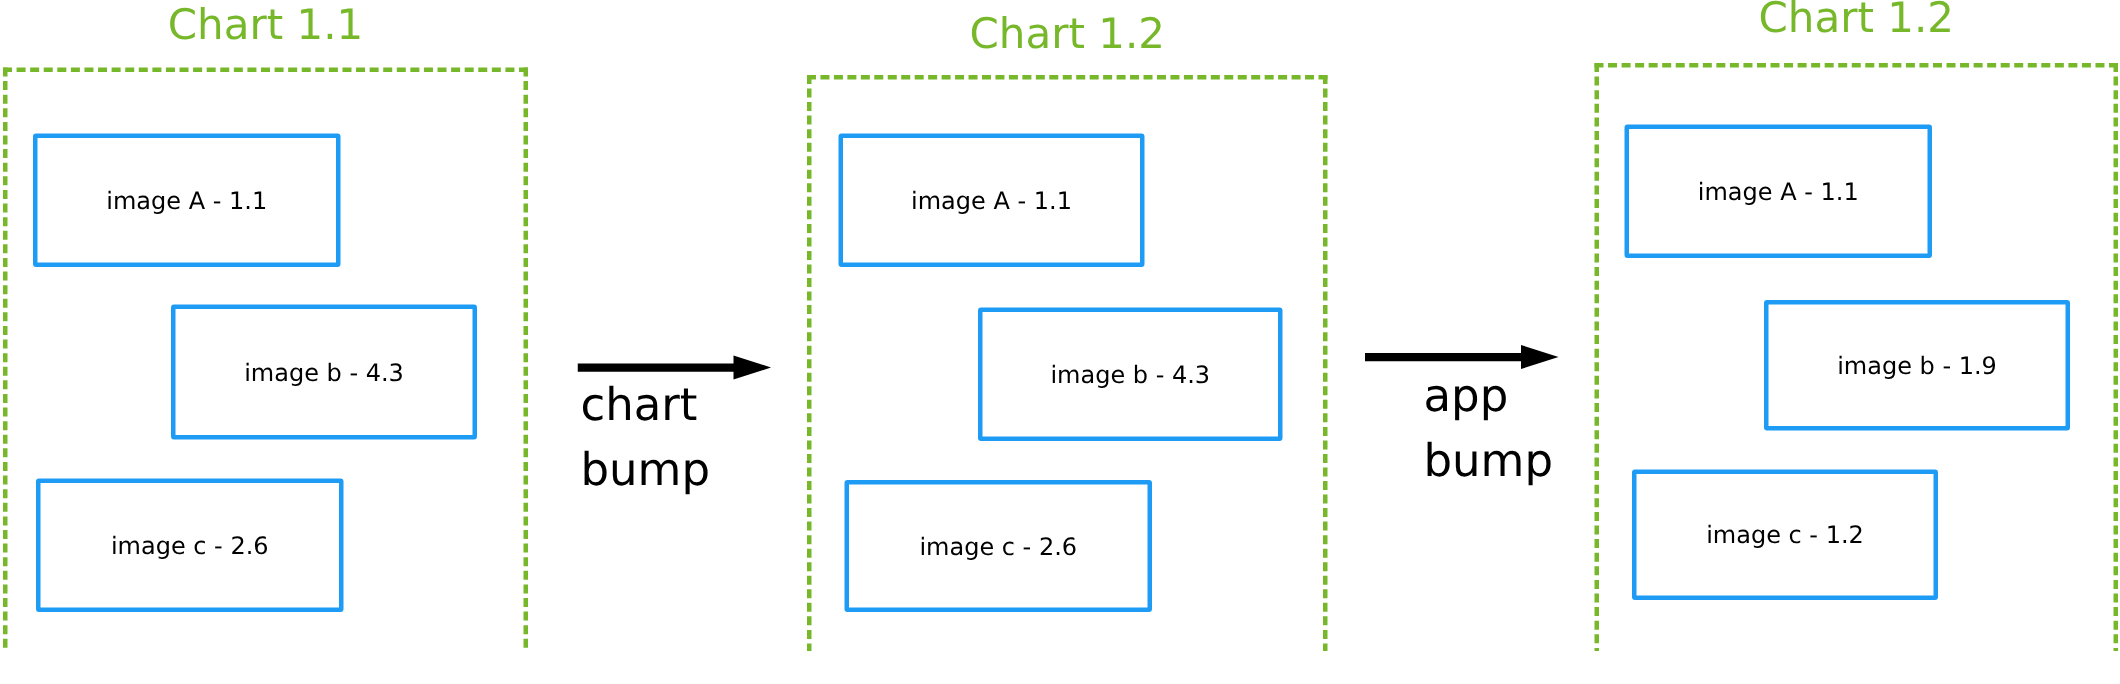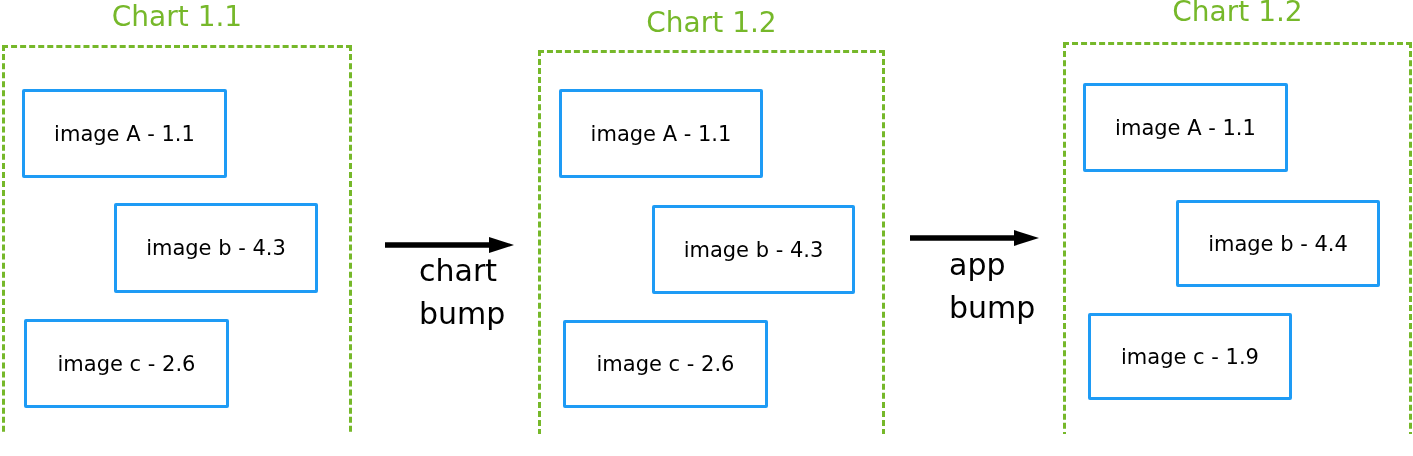--- a/index.html
+++ b/index.html
@@ -32,21 +32,21 @@
   }
   .imgbox{
     position:absolute;
     box-sizing:border-box;
     border:3px solid var(--blue);
     background:#fff;
     border-radius:2px;
     display:flex;
     align-items:center;
     justify-content:center;
-    font-size:21px;
+    font-size:16px;
     color:var(--black);
     white-space:nowrap;
   }
   .arrow{
     position:absolute;
     width:130px;height:18px;
     color:var(--black);
   }
   .arrow svg{display:block;width:100%;height:100%;}
   .arrow-label{
@@ -70,21 +70,21 @@
   
   .p2 .box-a{left:18px;top:36px;width:204px;height:89px;}
   .p2 .box-b{left:111px;top:152px;width:203px;height:89px;}
   .p2 .box-c{left:22px;top:267px;width:205px;height:88px;}
   
   .p3 .box-a{left:17px;top:38px;width:205px;height:89px;}
   .p3 .box-b{left:110px;top:155px;width:204px;height:87px;}
   .p3 .box-c{left:22px;top:268px;width:204px;height:87px;}
   
   .arrow.a1{left:385px;top:236px;}
-  .arrow-label.l1{left:387px;top:249px;margin-left:32px;}
+  .arrow-label.l1{left:387px;top:249px;}
   .arrow.a2{left:910px;top:229px;}
   .arrow-label.l2{left:949px;top:243px;}
 </style>
 </head>
 <body>
 
 <div class="stage">
 
   <div class="chart-title t1">Chart 1.1</div>
   <div class="chart-title t2">Chart 1.2</div>
@@ -134,20 +134,20 @@
   <div class="arrow-label l2">
     <div>app</div>
     <div>bump</div>
   </div>
 
   <div class="panel p3">
     <div class="imgbox box-a">
       <span>image A - 1.1</span>
     </div>
     <div class="imgbox box-b">
-      <span>image b - 4.4</span>
+      <span>image b - 1.9</span>
     </div>
     <div class="imgbox box-c">
-      <span>image c - 1.9</span>
+      <span>image c - 1.2</span>
     </div>
   </div>
 
 </div>
 
 </body></html>

